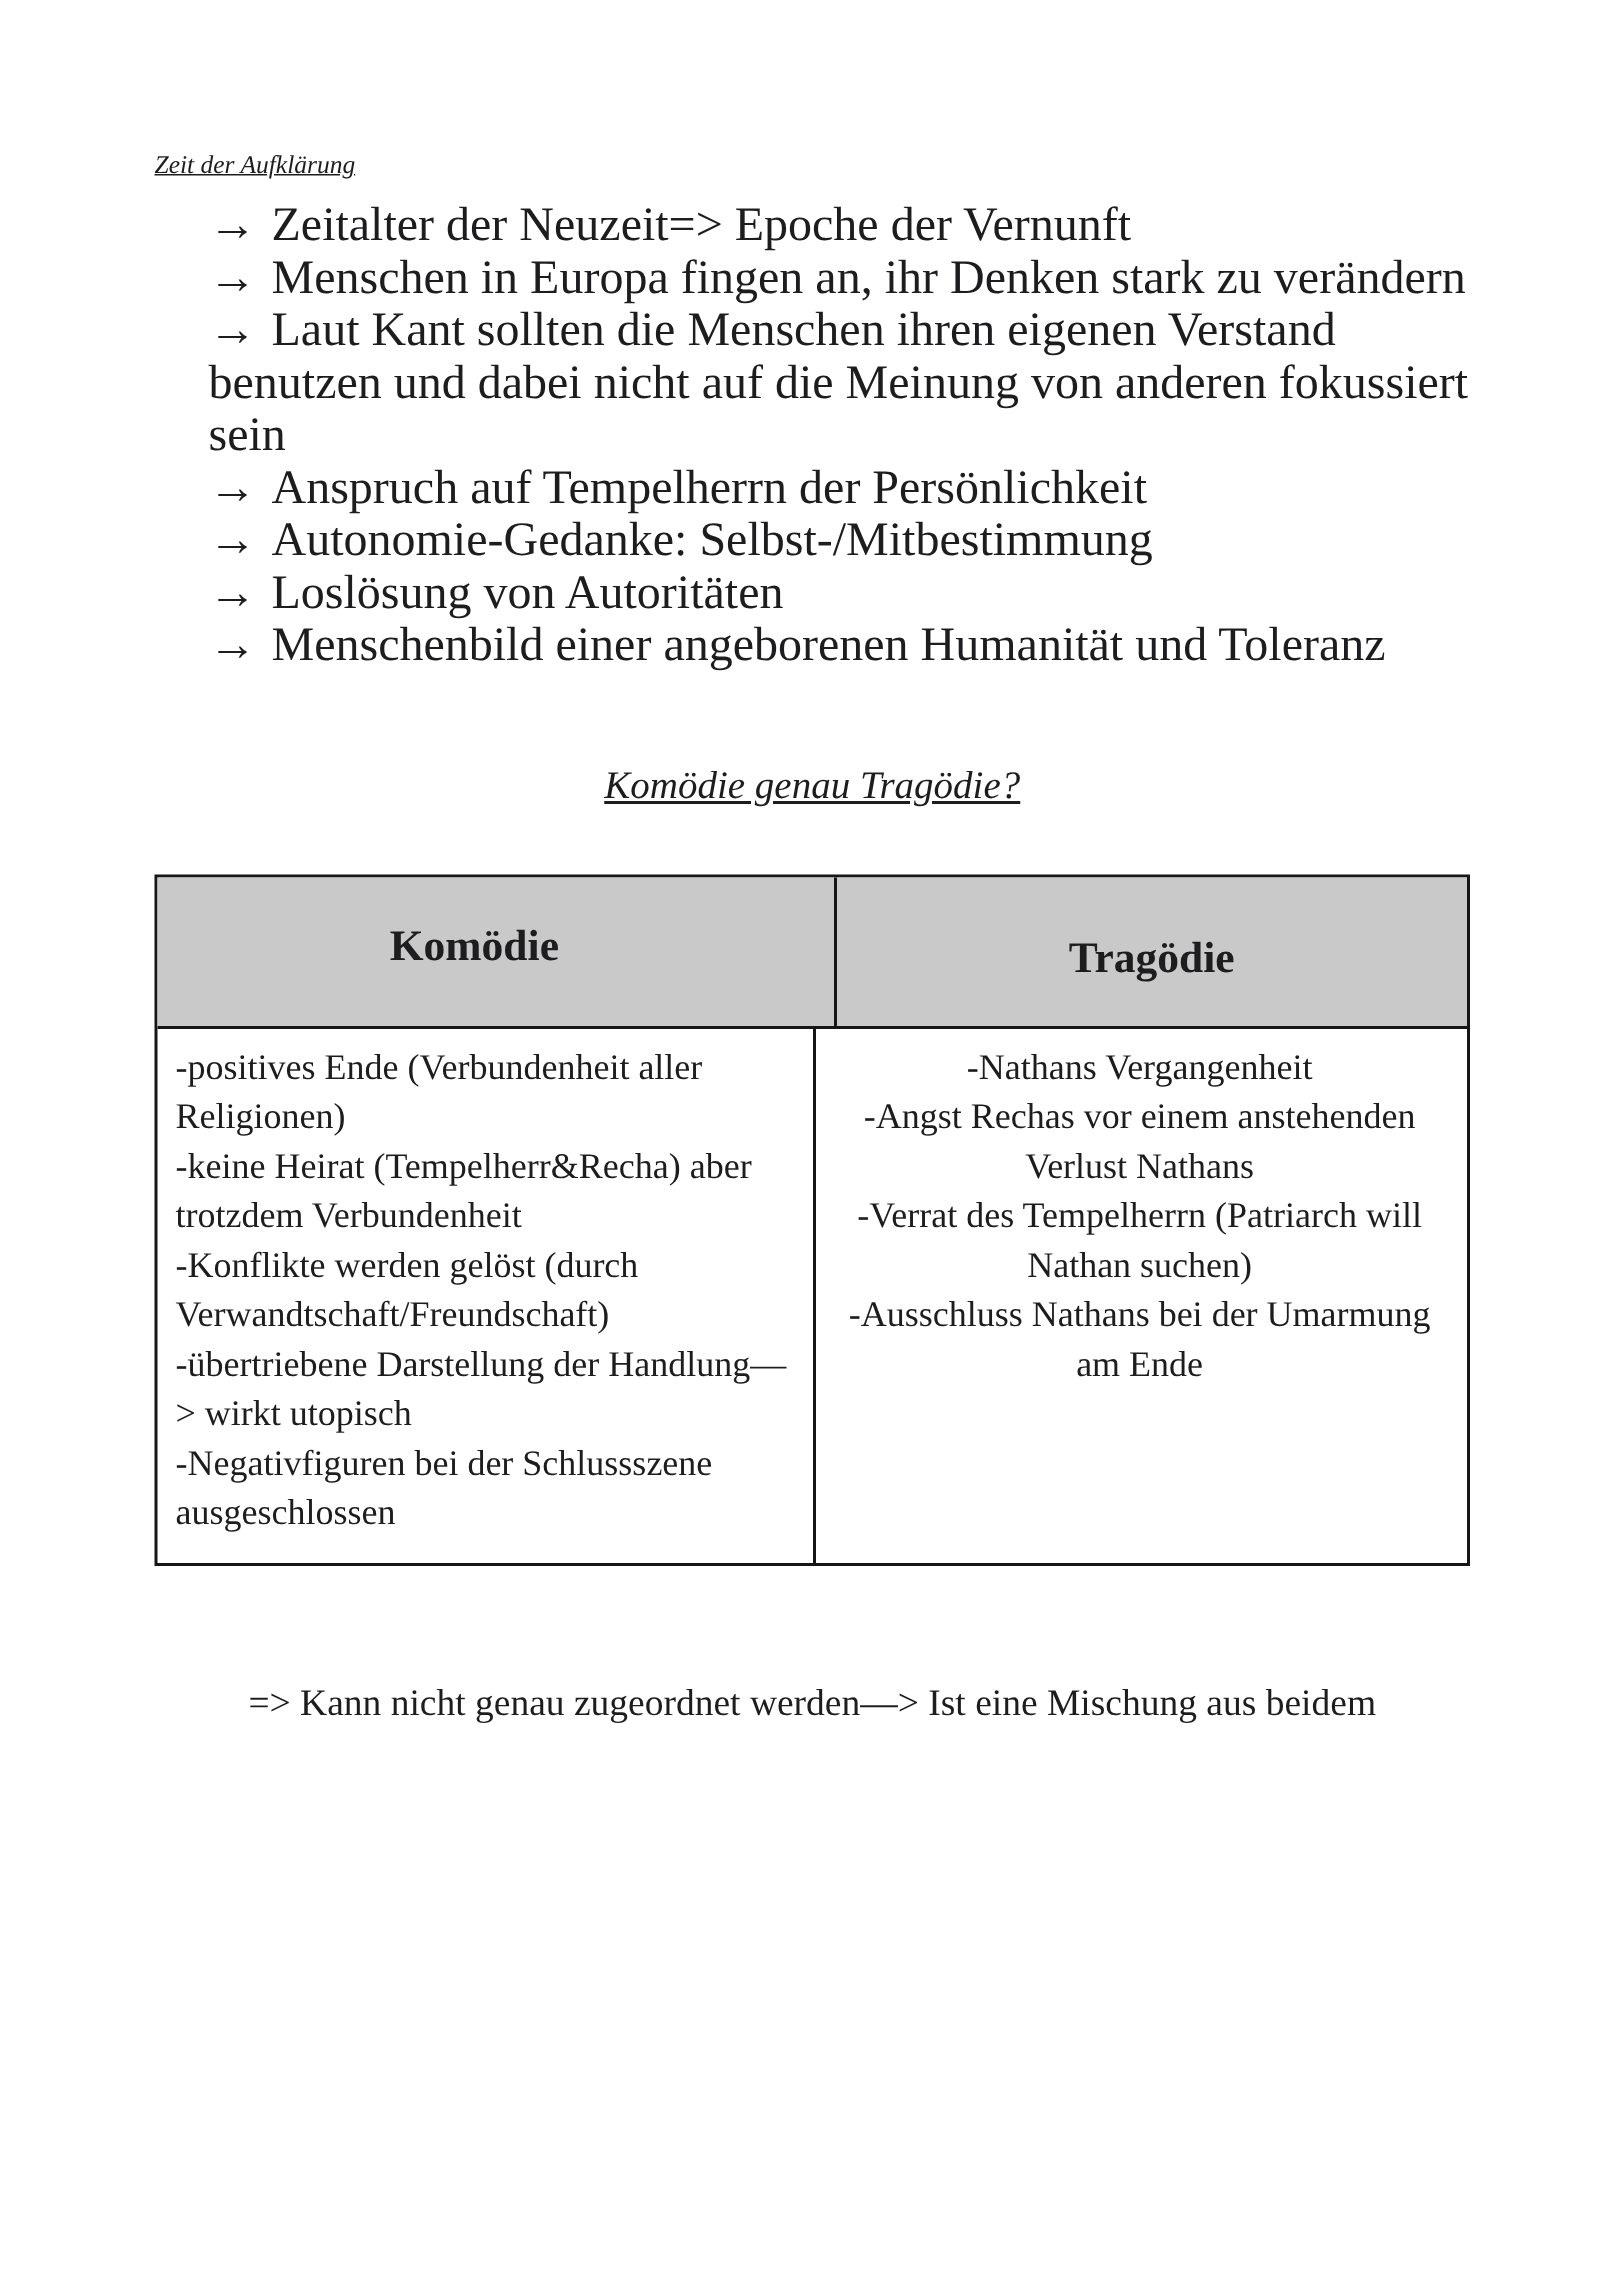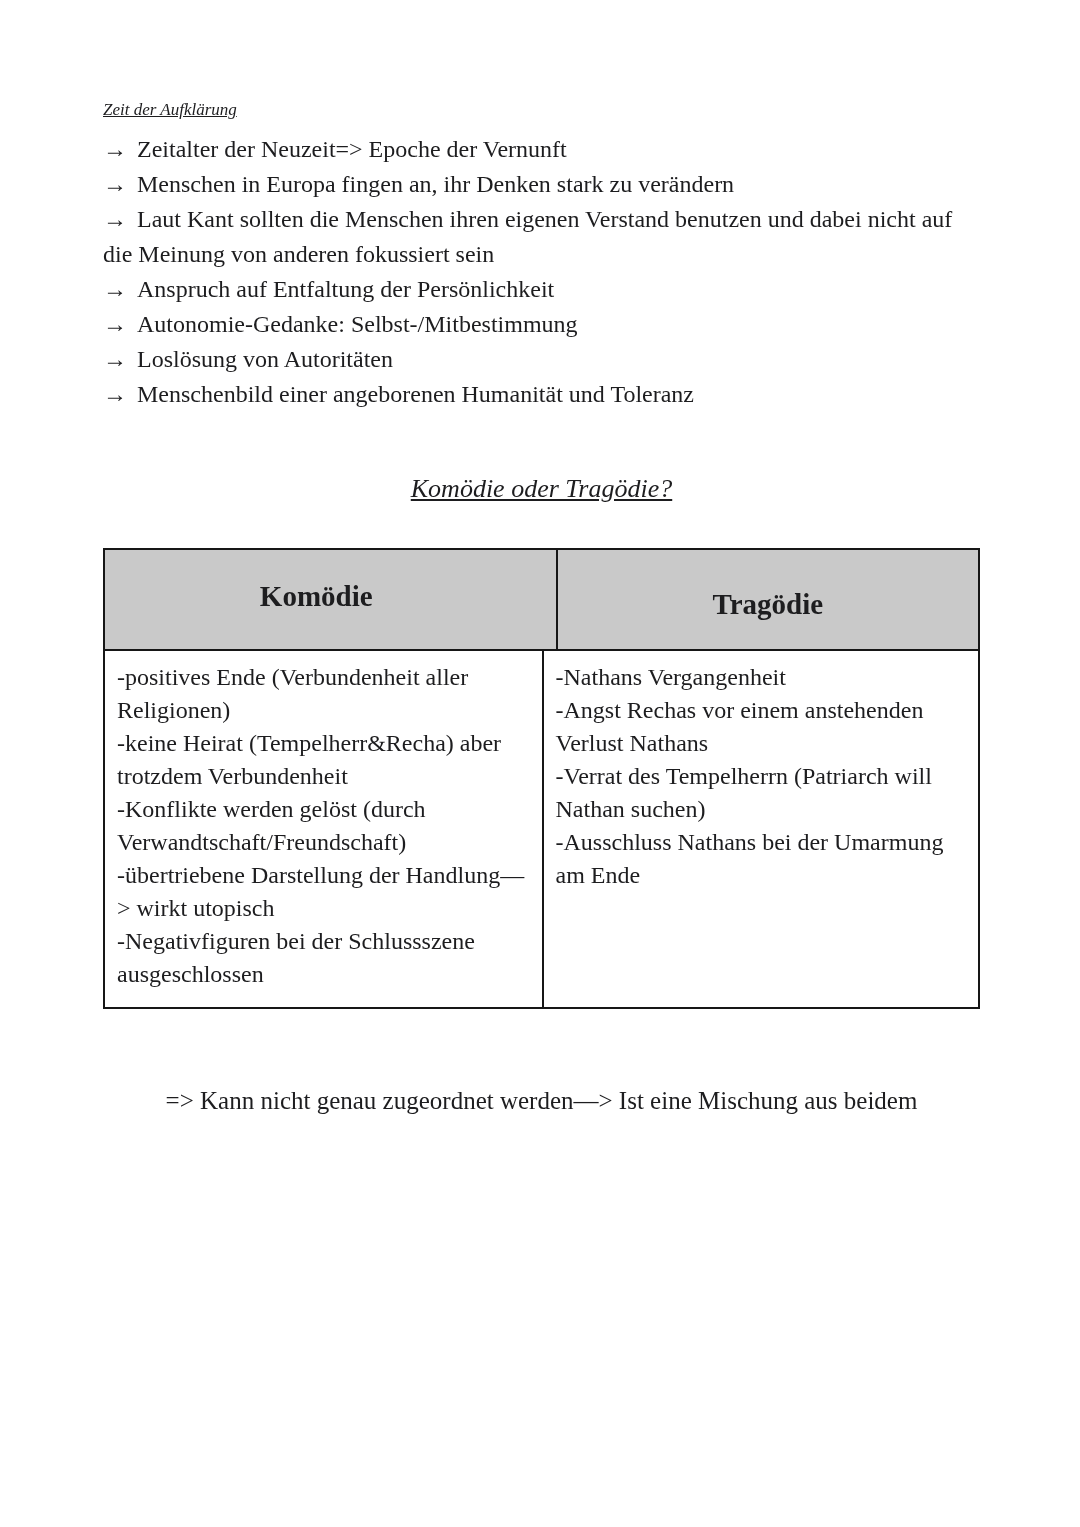--- a/index.html
+++ b/index.html
@@ -20,22 +20,23 @@
     padding:100px 100px 0 103px;
     position:relative;
   }
   .section-title{
     font-style:italic;
     text-decoration:underline;
     font-size:17px;
     margin-bottom:12px;
   }
   .bullets{
-    font-size:24px;
+    font-size:32px;
     line-height:35px;
+    margin-left:36px;
   }
   .bullet{
     margin:0;
   }
   .arrow{
     display:inline;
     margin-right:10px;
   }
   .center-heading{
     margin-top:62px;
@@ -71,47 +72,48 @@
     grid-template-columns:1fr 1fr;
   }
   .td{
     padding:10px 14px 16px 12px;
     font-size:24px;
     line-height:33px;
     min-height:338px;
   }
   .td + .td{
     border-left:2px solid var(--border_color);
+    text-align:center;
   }
   .conclusion{
     margin:74px auto 0 auto;
     max-width:800px;
     text-align:center;
     font-size:25px;
     line-height:36px;
   }
 </style>
 </head>
 <body>
 
 <div class="page">
 
   <div class="section-title">Zeit der Aufklärung</div>
 
   <div class="bullets">
     <div class="bullet"><span class="arrow">→</span><span>Zeitalter der Neuzeit=&gt; Epoche der Vernunft</span></div>
     <div class="bullet"><span class="arrow">→</span><span>Menschen in Europa fingen an, ihr Denken stark zu verändern</span></div>
     <div class="bullet"><span class="arrow">→</span><span>Laut Kant sollten die Menschen ihren eigenen Verstand benutzen und dabei nicht auf die Meinung von anderen fokussiert sein</span></div>
-    <div class="bullet"><span class="arrow">→</span><span>Anspruch auf Entfaltung der Persönlichkeit</span></div>
+    <div class="bullet"><span class="arrow">→</span><span>Anspruch auf Tempelherrn der Persönlichkeit</span></div>
     <div class="bullet"><span class="arrow">→</span><span>Autonomie-Gedanke: Selbst-/Mitbestimmung</span></div>
     <div class="bullet"><span class="arrow">→</span><span>Loslösung von Autoritäten</span></div>
     <div class="bullet"><span class="arrow">→</span><span>Menschenbild einer angeborenen Humanität und Toleranz</span></div>
   </div>
 
-  <div class="center-heading">Komödie oder Tragödie?</div>
+  <div class="center-heading">Komödie genau Tragödie?</div>
 
   <div class="ktable">
     <div class="thead">
       <div class="th">Komödie</div>
       <div class="th">Tragödie</div>
     </div>
     <div class="tbody">
       <div class="td">
         <div>-positives Ende (Verbundenheit aller Religionen)</div>
         <div>-keine Heirat (Tempelherr&amp;Recha) aber trotzdem Verbundenheit</div>

